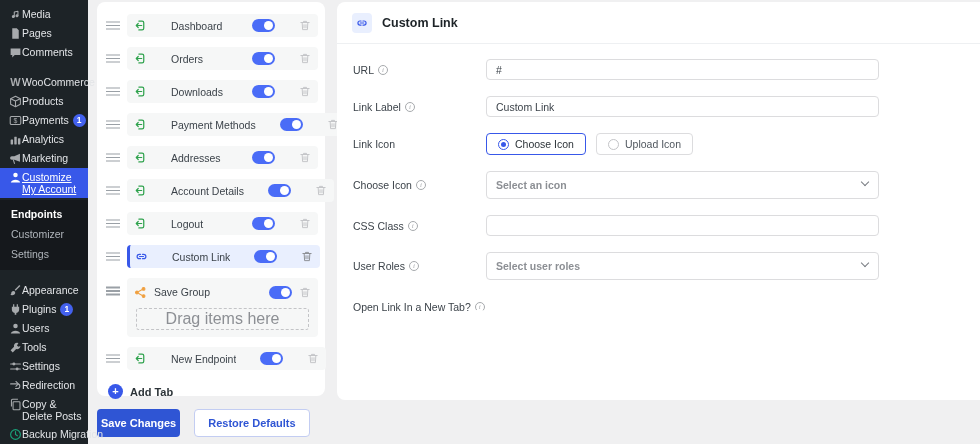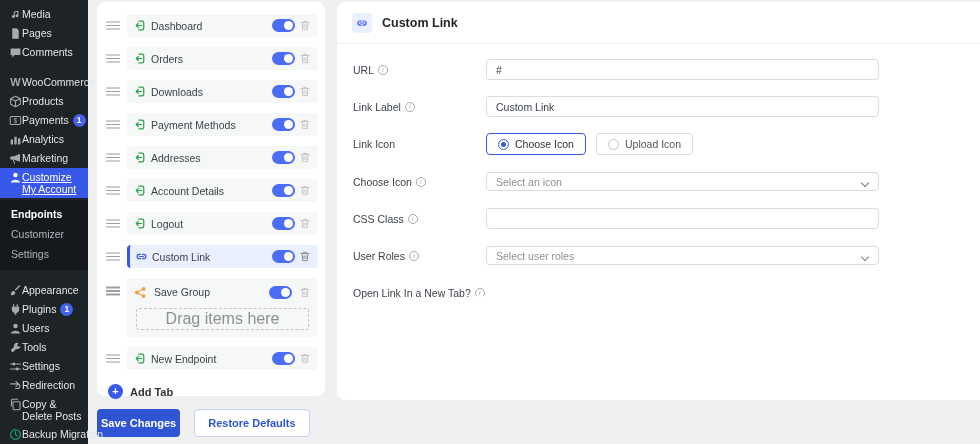--- a/index.html
+++ b/index.html
@@ -21,21 +21,21 @@
   .sb-sub { background:#15181c; padding:4px 0 6px; margin:2px 0 0; }
   .sb-sub .sb-subitem { display:block; padding:4px 8px 4px 11px; font-size:10.5px; color:#b0b5bb; cursor:pointer; }
   .sb-sub .sb-subitem.current { color:#ffffff; font-weight:bold; }
   .teal { color:#1aa179 !important; }
 
   
   .panel-mid { position:absolute; left:97px; top:2px; width:228px; height:394px; background:#fff; border-radius:8px; padding:12px 7px 10px 6px; }
   .ep-row { display:flex; align-items:center; margin-bottom:10px; }
   .handle { flex:none; width:14px; margin:0 7px 0 3px; height:10px; position:relative; cursor:grab; }
   .handle::before { content:''; position:absolute; left:0; right:0; top:4px; height:1.6px; background:#9aa0a6; box-shadow:0 -3.5px 0 #9aa0a6, 0 3.5px 0 #9aa0a6; }
-  .ep-card { flex:1; background:#f6f7f7; border-radius:4px; height:23px; display:flex; align-items:center; gap:4px; padding:0 7px; cursor:pointer; }
+  .ep-card { flex:1; background:#f6f7f7; border-radius:4px; height:23px; display:flex; align-items:center; gap:24px; padding:0 7px; cursor:pointer; }
   .ep-card .eic { flex:none; width:13px; height:13px; }
   .ep-card .eic svg { width:13px; height:13px; display:block; }
   .ep-label { flex:1; font-size:10.5px; color:#3c434a; white-space:nowrap; overflow:hidden; }
   .tgl { flex:none; width:23px; height:13px; border-radius:7px; background:#4a6cf7; position:relative; cursor:pointer; }
   .tgl::after { content:''; position:absolute; width:9px; height:9px; border-radius:50%; background:#fff; right:2px; top:2px; }
   .trash { flex:none; width:12px; height:13px; color:#c3c4c7; cursor:pointer; }
   .trash svg { width:12px; height:13px; display:block; }
   .ep-row.selected .ep-card { background:#e9effe; border-left:3px solid #3858e9; padding-left:5px; }
   .ep-row.selected .trash { color:#8c8f94; }
   .ep-card.group { flex-direction:column; height:auto; align-items:stretch; padding:4px 7px 7px; gap:4px; }
@@ -57,21 +57,21 @@
   .pr-iconbox { width:20px; height:20px; border-radius:4px; background:#e9effe; color:#3858e9; display:flex; align-items:center; justify-content:center; }
   .pr-iconbox svg { width:12px; height:12px; display:block; }
   .pr-title { font-size:12.5px; font-weight:bold; color:#1d2327; }
   .pr-form { padding:15px 16px; }
   .frow { display:flex; align-items:center; margin-bottom:16px; min-height:21px; }
   .flabel { flex:none; width:133px; font-size:10.5px; color:#3c434a; display:flex; align-items:center; gap:4px; white-space:nowrap; }
   .info { flex:none; width:10px; height:10px; border:1px solid #a7aaad; border-radius:50%; color:#a7aaad; font-size:7px; line-height:8px; text-align:center; font-style:italic; font-family:"Liberation Serif", serif; }
   .fctl { width:393px; }
   .tinput { width:100%; height:21px; border:1px solid #dcdcde; border-radius:4px; padding:0 9px; font-size:10.5px; color:#3c434a; font-family:"Liberation Sans", sans-serif; background:#fff; }
   .tinput::placeholder { color:#8c8f94; }
-  .sel { position:relative; width:100%; height:19px; border:1px solid #dcdcde; border-radius:4px; padding:0 22px 0 9px; font-size:10.5px; color:#8c8f94; display:flex; align-items:center; cursor:pointer; background:#fff; }
+  .sel { position:relative; width:100%; height:28px; border:1px solid #dcdcde; border-radius:4px; padding:0 22px 0 9px; font-size:10.5px; color:#8c8f94; display:flex; align-items:center; cursor:pointer; background:#fff;font-weight:bold; }
   .sel::after { content:''; position:absolute; right:10px; top:7px; width:5px; height:5px; border-right:1.4px solid #787c82; border-bottom:1.4px solid #787c82; transform:rotate(45deg); }
   .radios { display:flex; gap:10px; }
   .radiobox { display:flex; align-items:center; gap:6px; height:22px; padding:0 11px; border:1px solid #dcdcde; border-radius:4px; font-size:10.5px; color:#50575e; cursor:pointer; background:#fff; }
   .radiobox.on { border:1.5px solid #3858e9; color:#2c3338; }
   .rdot { width:11px; height:11px; border-radius:50%; border:1px solid #c3c4c7; position:relative; background:#fff; }
   .radiobox.on .rdot { border-color:#3858e9; }
   .radiobox.on .rdot::after { content:''; position:absolute; left:2px; top:2px; width:5px; height:5px; border-radius:50%; background:#3858e9; }
 </style>
 </head>
 <body>

